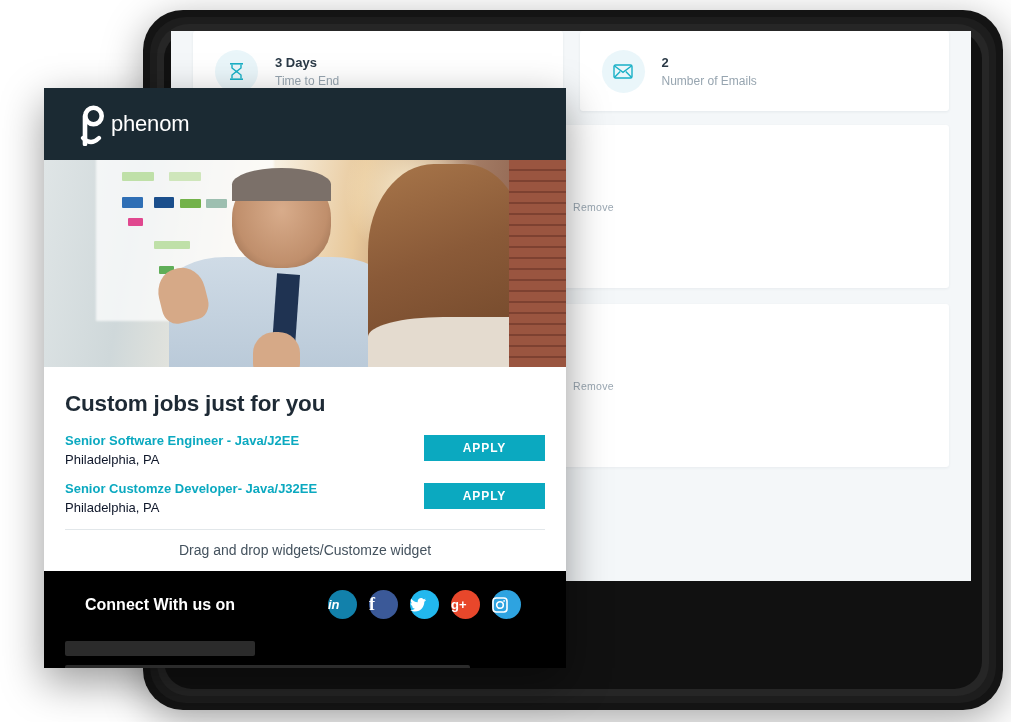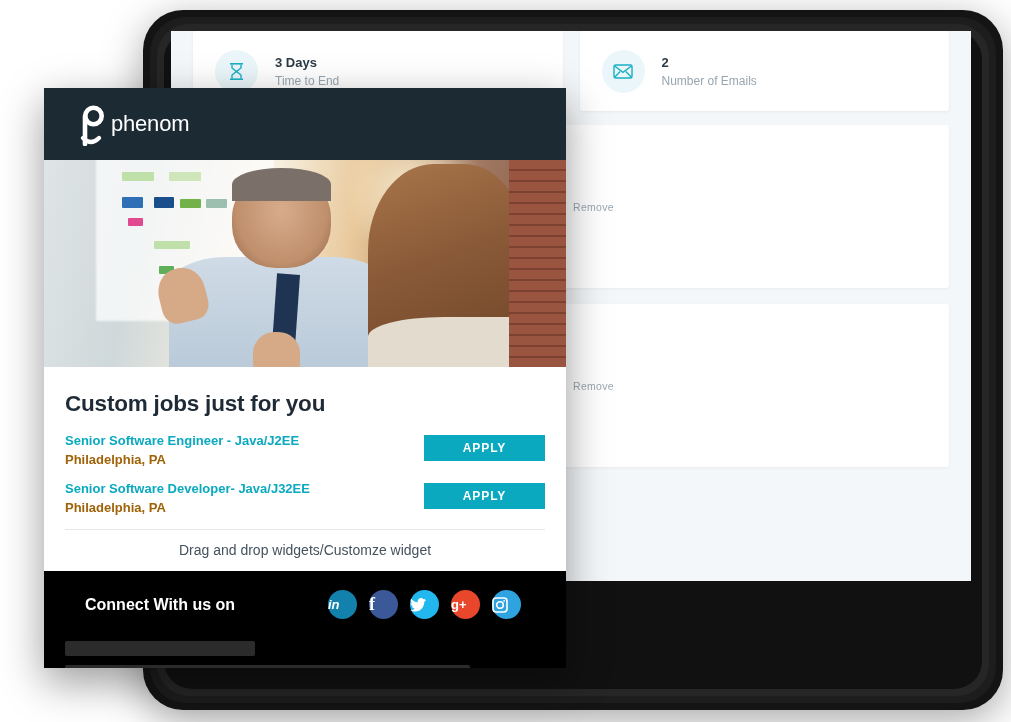--- a/index.html
+++ b/index.html
@@ -461,22 +461,21 @@
     margin-bottom: 14px;
   }
   .job-title {
     font-size: 13px;
     font-weight: bold;
     color: #0ba9c0;
     margin-bottom: 4px;
   }
   .job-loc {
     font-size: 13px;
-    color: #a16207;
-    font-weight: bold;
+    color: #0f172a;
   }
   .apply-btn {
     background: #0ba9c0;
     color: #ffffff;
     font-size: 12px;
     font-weight: bold;
     letter-spacing: 0.9px;
     border: none;
     width: 121px;
     height: 26px;
@@ -697,21 +696,21 @@
     <div class="job-item">
       <div>
         <div class="job-title">Senior Software Engineer - Java/J2EE</div>
         <div class="job-loc">Philadelphia, PA</div>
       </div>
       <button class="apply-btn">APPLY</button>
     </div>
 
     <div class="job-item">
       <div>
-        <div class="job-title">Senior Software Developer- Java/J32EE</div>
+        <div class="job-title">Senior Customze Developer- Java/J32EE</div>
         <div class="job-loc">Philadelphia, PA</div>
       </div>
       <button class="apply-btn">APPLY</button>
     </div>
 
     <div class="mp-dragdrop">Drag and drop widgets/Customze widget</div>
   </div>
 
   <div class="mp-footer">
     <div class="connect-row">

